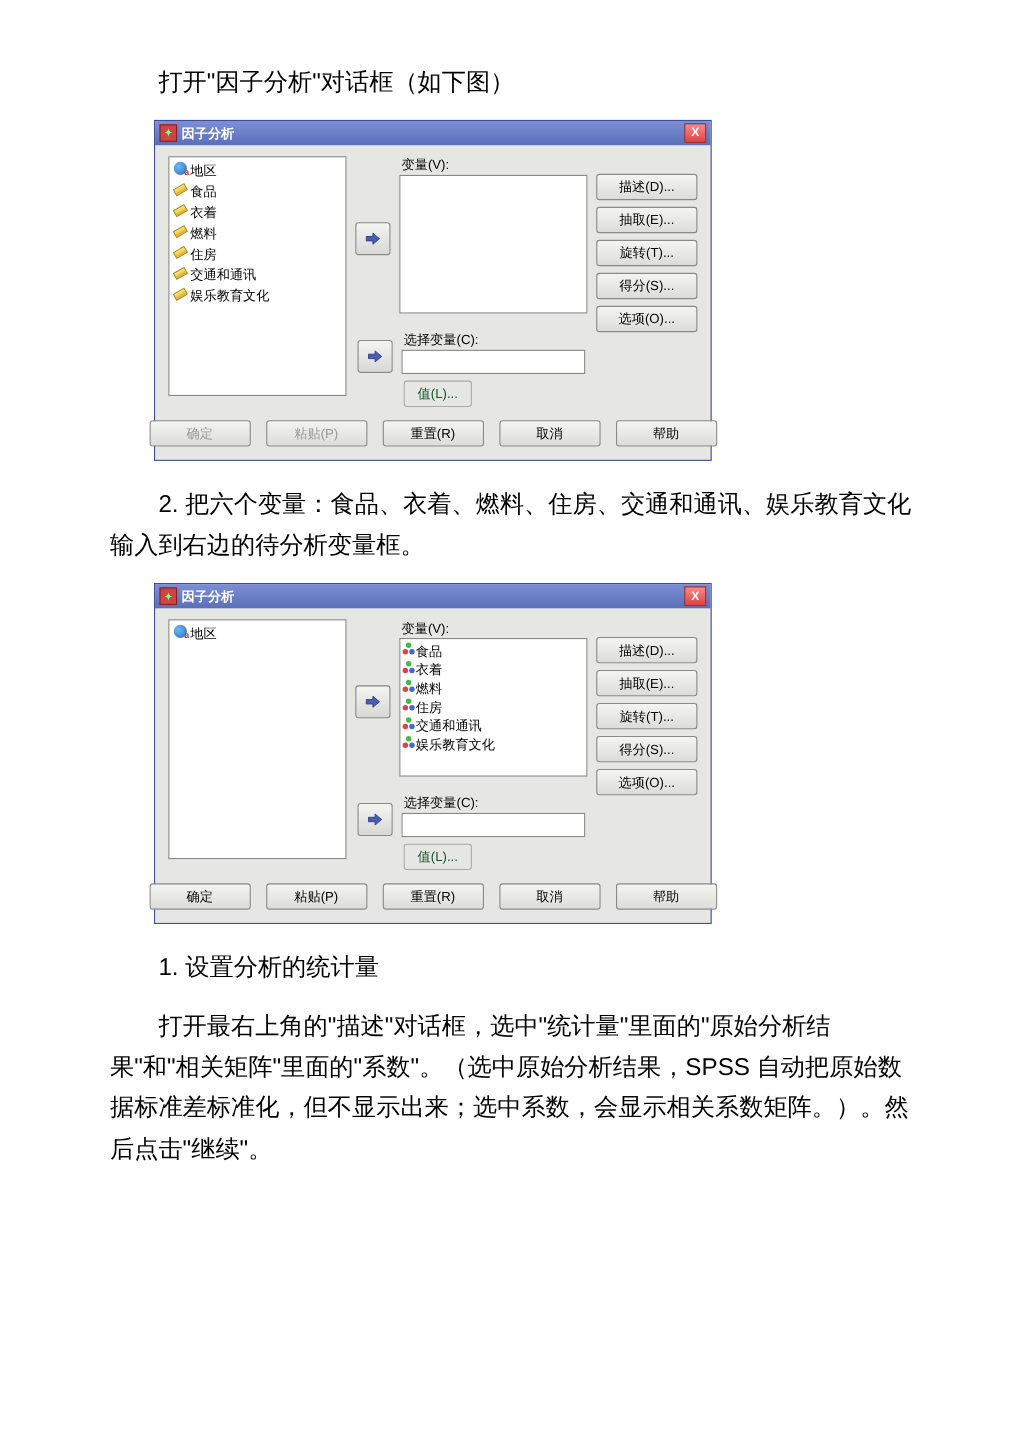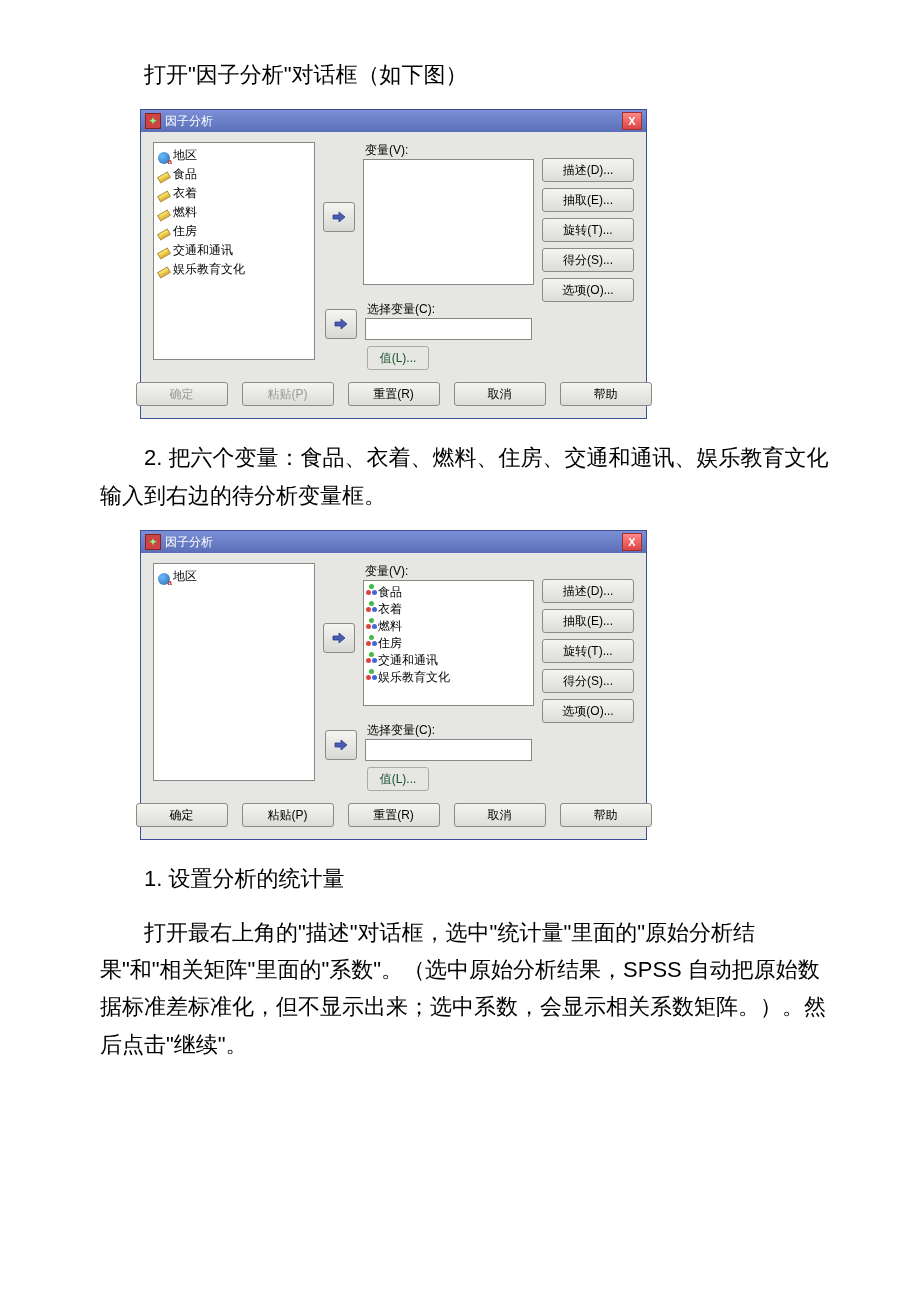--- a/index.html
+++ b/index.html
@@ -2,25 +2,25 @@
 <html><head>
 <meta charset="utf-8">
 <style>
 body{margin:0;background:#fff;font-family:"Microsoft YaHei","SimSun",Arial,sans-serif;color:#000;width:920px}
 .page{padding:40px 90px 40px 100px}
 .para{font-size:22px;line-height:1.7;text-indent:2em;margin:16px 0}
 .dialog{width:505px;margin:10px 0 20px 40px;border:1px solid #3a4f96;background:#e6e6e2;font-size:12px}
 .titlebar{height:22px;background:linear-gradient(to bottom,#7c8fd6 0%,#5a6fb8 100%);display:flex;align-items:center;padding:0 4px;color:#fff}
 .titlebar .ticon{width:14px;height:14px;background:#c44;border:1px solid #822;margin-right:4px;display:flex;align-items:center;justify-content:center}
 .titlebar .ticon span{color:#8f8;font-size:9px;font-weight:bold}
-.titlebar .ttext{flex:1;font-weight:normal}
+.titlebar .ttext{flex:1;font-weight:bold}
 .titlebar .closex{width:18px;height:16px;background:linear-gradient(to bottom,#f88,#d44);border:1px solid #933;color:#fff;font-weight:bold;display:flex;align-items:center;justify-content:center;font-size:11px}
 .dbody{padding:10px 12px 0 12px;display:flex;gap:8px}
 .leftlist{width:165px;height:210px;border:1px solid #888;background:#fff;padding:3px 2px;overflow:hidden}
-.leftlist .item{display:flex;align-items:flex-end;gap:3px;padding:1px 2px;white-space:nowrap}
+.leftlist .item{display:flex;align-items:flex-start;gap:3px;padding:1px 2px;white-space:nowrap}
 .ico{width:12px;height:12px;display:inline-flex;align-items:center;justify-content:center;flex-shrink:0}
 .ico-str{width:12px;height:12px;position:relative}
 .ico-str::before{content:"";position:absolute;inset:0;background:radial-gradient(circle at 35% 35%,#6bf,#36a);border-radius:50%}
 .ico-str::after{content:"a";position:absolute;right:-2px;bottom:-2px;font-size:8px;color:#b33;font-weight:bold}
 .ico-ruler{width:13px;height:5px;background:linear-gradient(to bottom,#fe6,#da3);border:1px solid #a82;transform:rotate(-30deg)}
 .ico-scale{width:12px;height:12px;position:relative}
 .ico-scale span{position:absolute;width:5px;height:5px;border-radius:50%}
 .ico-scale span:nth-child(1){background:#4b4;top:0;left:3px}
 .ico-scale span:nth-child(2){background:#d44;top:6px;left:0}
 .ico-scale span:nth-child(3){background:#46d;top:6px;left:6px}

